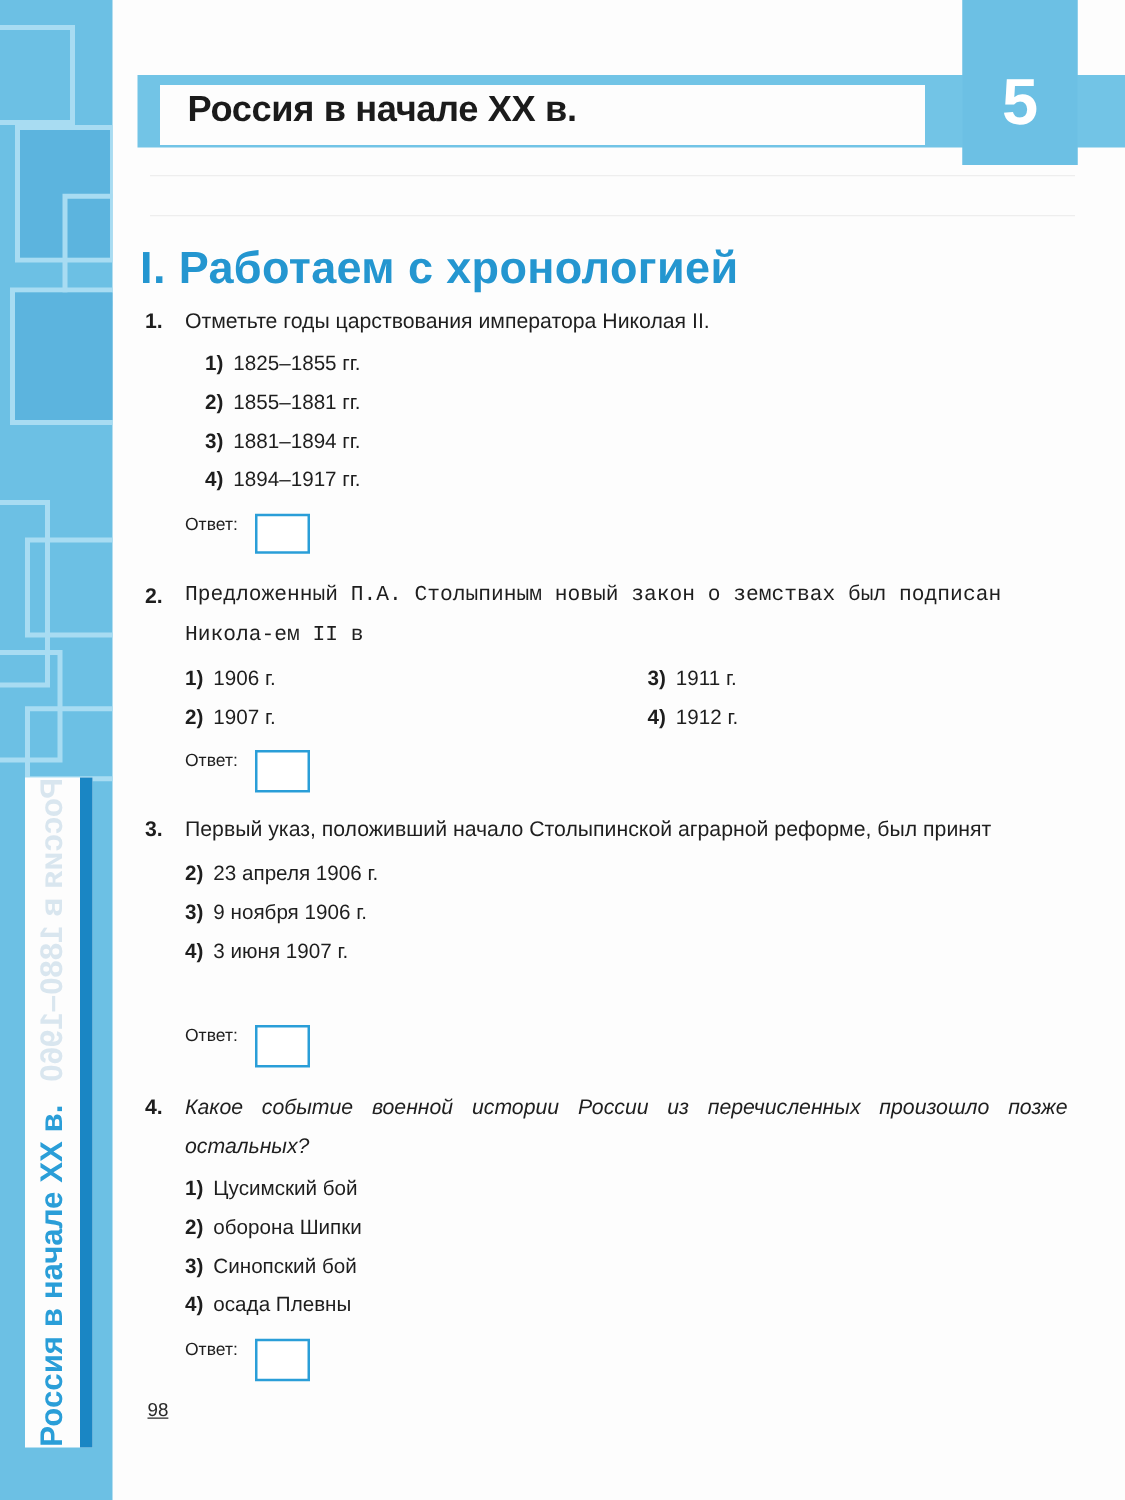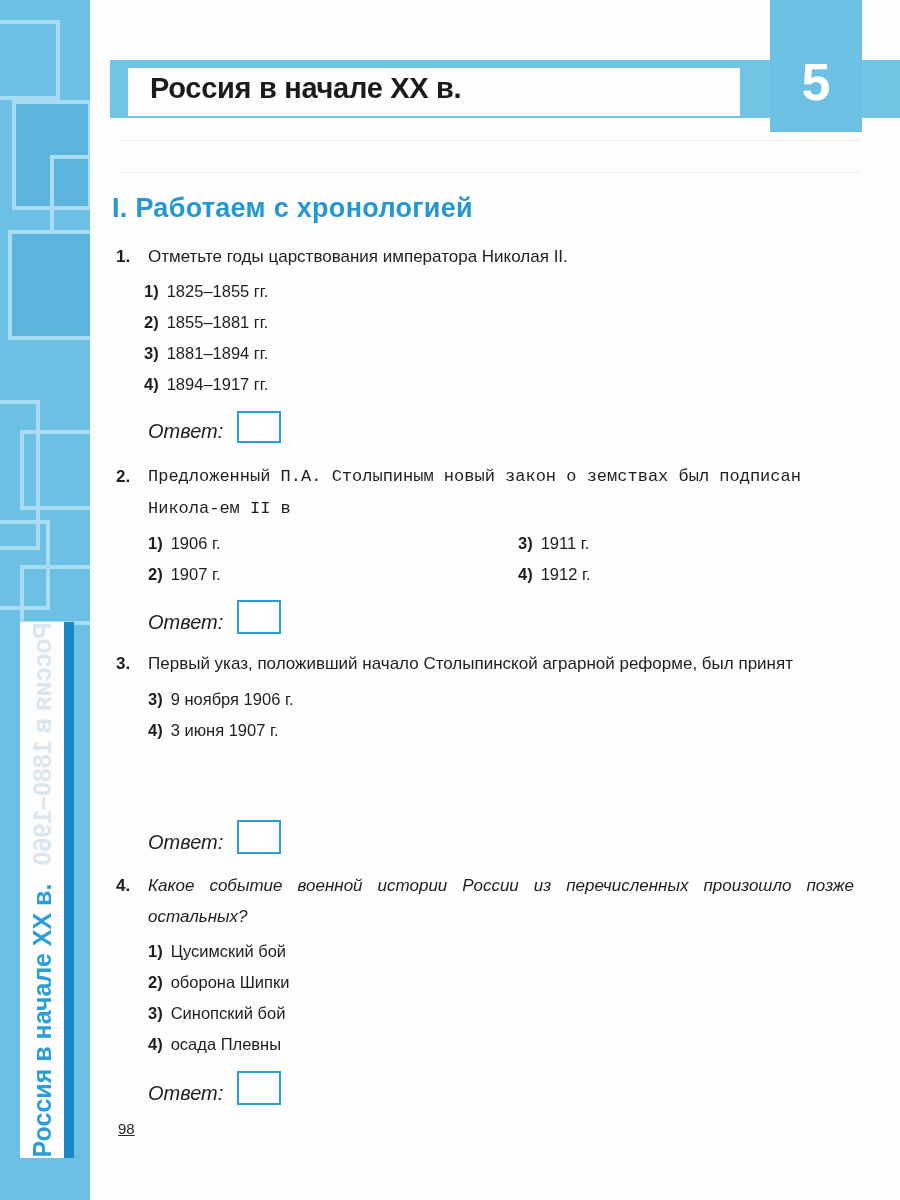--- a/index.html
+++ b/index.html
@@ -55,30 +55,30 @@
     position: absolute; left: 770px; top: 0; width: 92px; height: 132px;
     background: #6cc0e4;
   }
   .chapter-num {
     position: absolute; left: 770px; top: 52px; width: 92px; text-align: center;
     font-size: 52px; font-weight: bold; color: #ffffff; line-height: 60px;
   }
   
   .section-heading {
     position: absolute; left: 112px; top: 193px;
-    font-size: 27px; font-weight: bold; color: #2496d0; letter-spacing: 0.3px;
+    font-size: 36px; font-weight: bold; color: #2496d0; letter-spacing: 0.3px;
   }
   
   .q { position: absolute; left: 116px; font-size: 17px; line-height: 31px; }
   .q .num { position: absolute; left: 0; font-weight: bold; }
   .q .text { margin-left: 32px; width: 730px; display: block; }
   .opts { position: absolute; font-size: 16.5px; }
   .opt { height: 31px; line-height: 31px; white-space: nowrap; }
   .opt .on { font-weight: bold; margin-right: 8px; }
-  .answer-row { position: absolute; left: 148px; display: flex; align-items: flex-end; font-size: 20px; font-style: italic; }
+  .answer-row { position: absolute; left: 148px; display: flex; align-items: flex-start; font-size: 14px; }
   .answer-box {
     width: 44px; height: 32px; border: 2px solid #2a9ed8; box-sizing: border-box;
     margin-left: 14px; background: #fff;
   }
   .page-num { position: absolute; left: 118px; top: 1120px; font-size: 15px; color: #2a2a2a; text-decoration: underline; }
   .faint-rule { position: absolute; height: 1px; background: #eeeeee; }
 </style>
 </head>
 <body>
 
@@ -111,21 +111,21 @@
 
 <div class="faint-rule" style="left:120px;top:140px;width:740px;"></div>
 <div class="faint-rule" style="left:120px;top:172px;width:740px;"></div>
 
 <div class="section-heading">I. Работаем с хронологией</div>
 
 <div class="q" style="top:241px;">
   <span class="num">1.</span>
   <span class="text">Отметьте годы царствования императора Николая II.</span>
 </div>
-<div class="opts" style="left:144px;top:276px;">
+<div class="opts" style="left:164px;top:276px;">
   <div class="opt"><span class="on">1)</span><span>1825–1855 гг.</span></div>
   <div class="opt"><span class="on">2)</span><span>1855–1881 гг.</span></div>
   <div class="opt"><span class="on">3)</span><span>1881–1894 гг.</span></div>
   <div class="opt"><span class="on">4)</span><span>1894–1917 гг.</span></div>
 </div>
 <div class="answer-row" style="top:411px;">
   <span>Ответ:</span>
   <div class="answer-box"></div>
 </div>
 
@@ -144,20 +144,21 @@
 <div class="answer-row" style="top:600px;">
   <span>Ответ:</span>
   <div class="answer-box" style="height:34px;"></div>
 </div>
 
 <div class="q" style="top:648px;">
   <span class="num">3.</span>
   <span class="text">Первый указ, положивший начало Столыпинской аграрной реформе, был принят</span>
 </div>
 <div class="opts" style="left:148px;top:684px;">
+  <div class="opt"><span class="on">2)</span><span>23 апреля 1906 г.</span></div>
   <div class="opt"><span class="on">3)</span><span>9 ноября 1906 г.</span></div>
   <div class="opt"><span class="on">4)</span><span>3 июня 1907 г.</span></div>
 </div>
 <div class="answer-row" style="top:820px;">
   <span>Ответ:</span>
   <div class="answer-box" style="height:34px;"></div>
 </div>
 
 <div class="q" style="top:870px;">
   <span class="num">4.</span>

